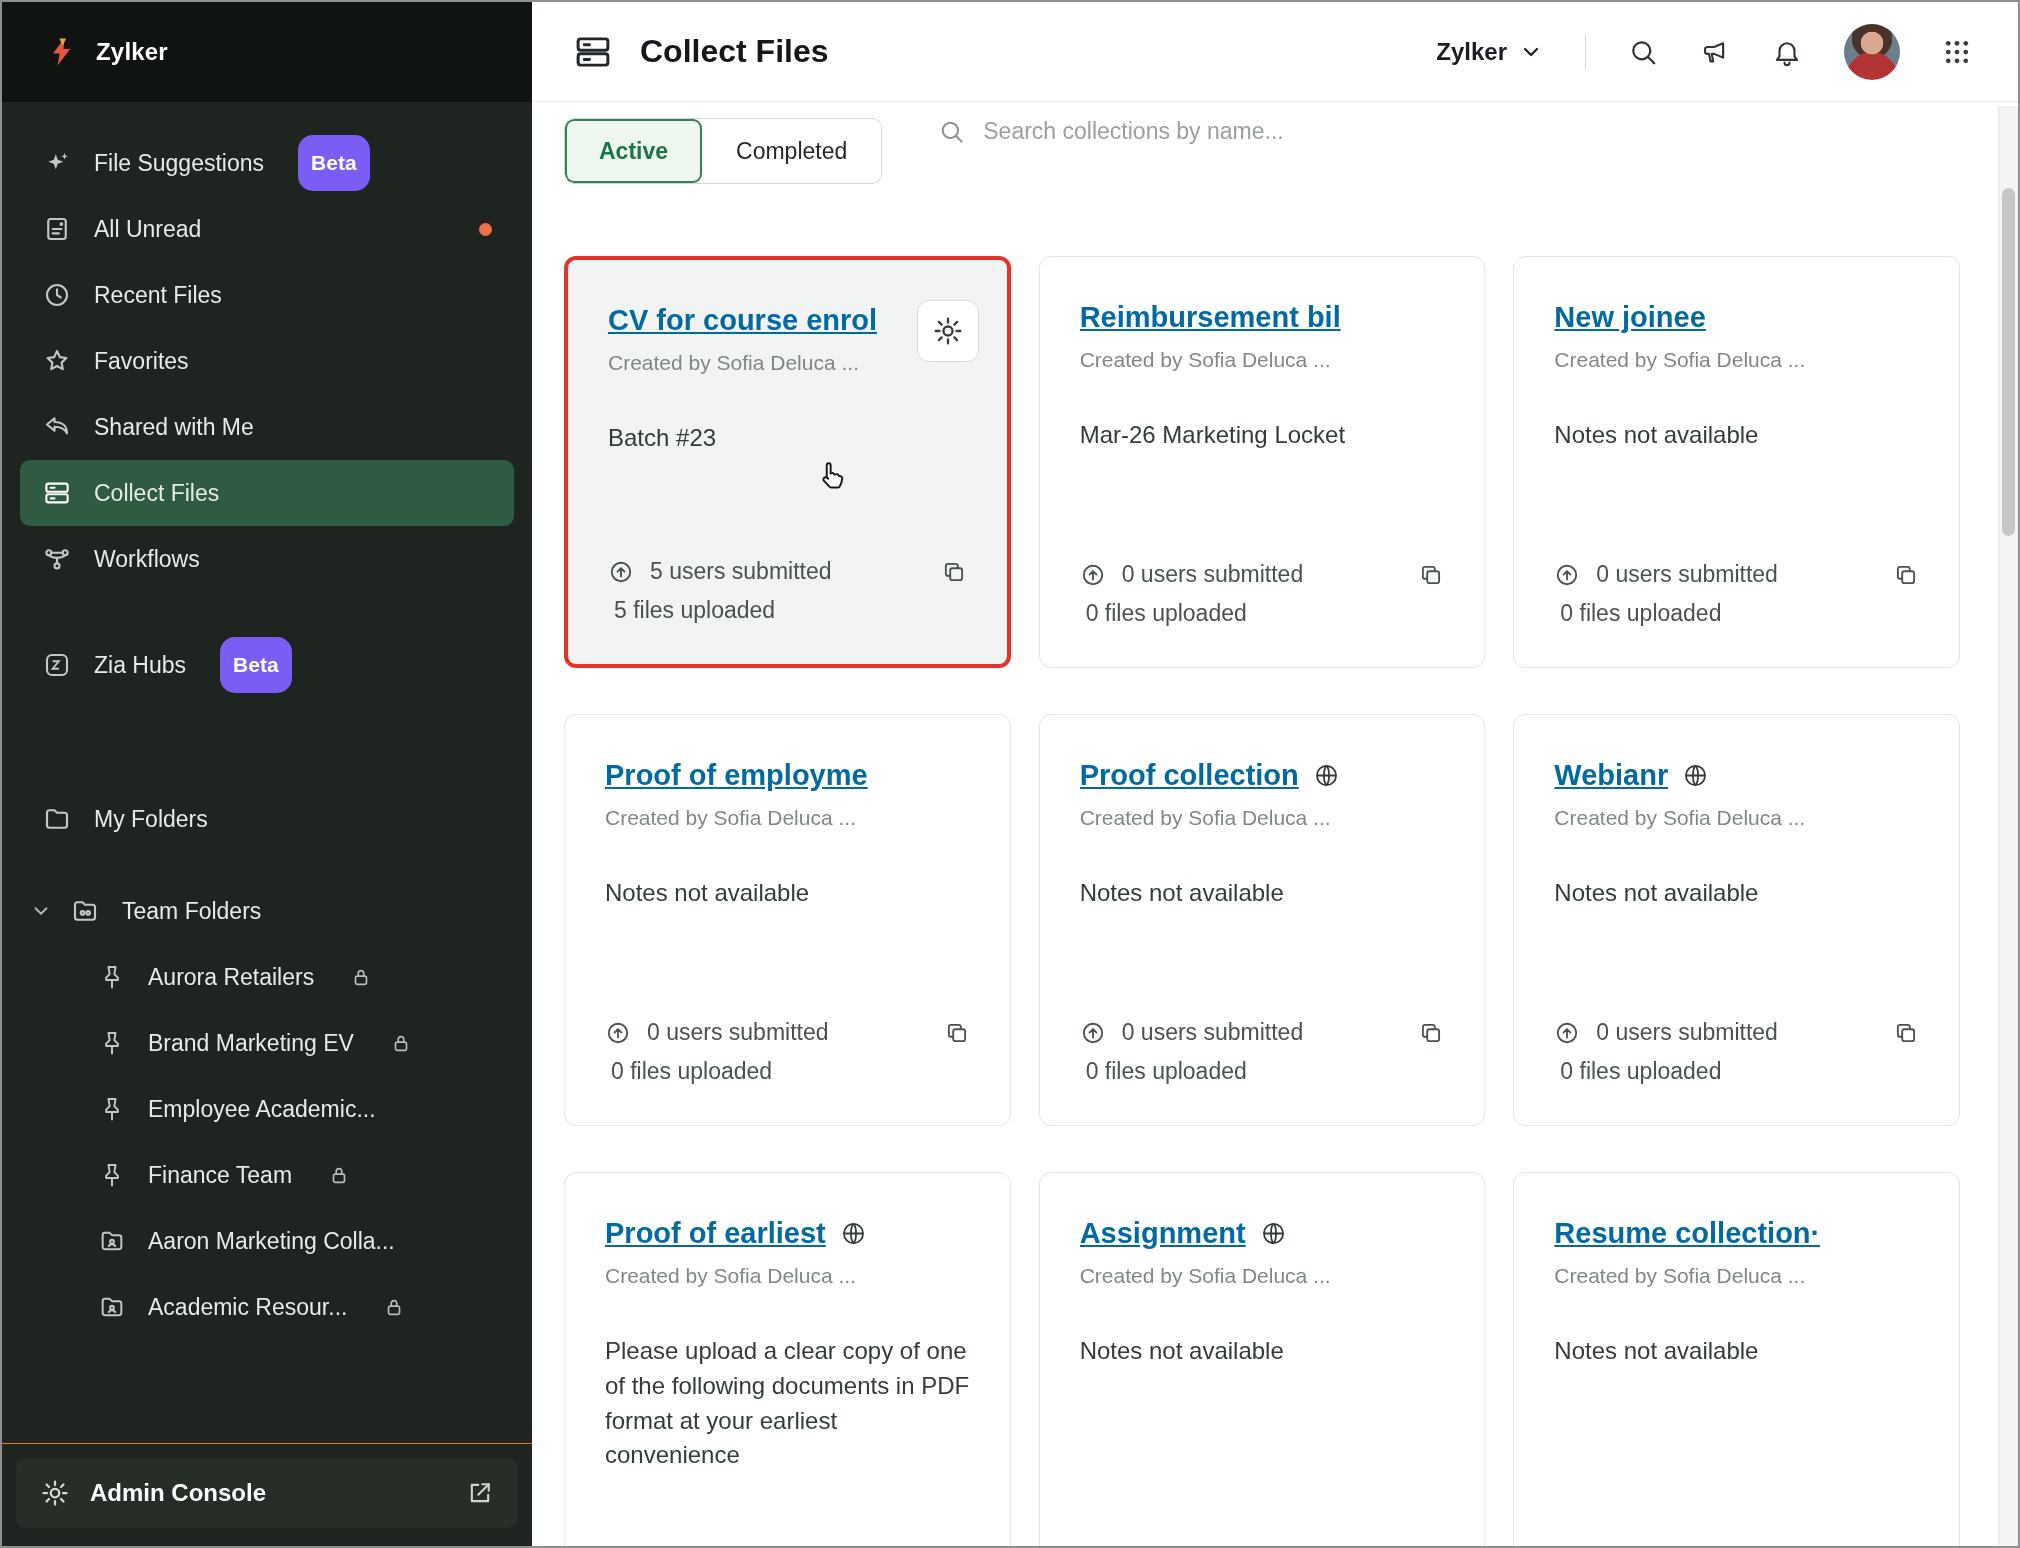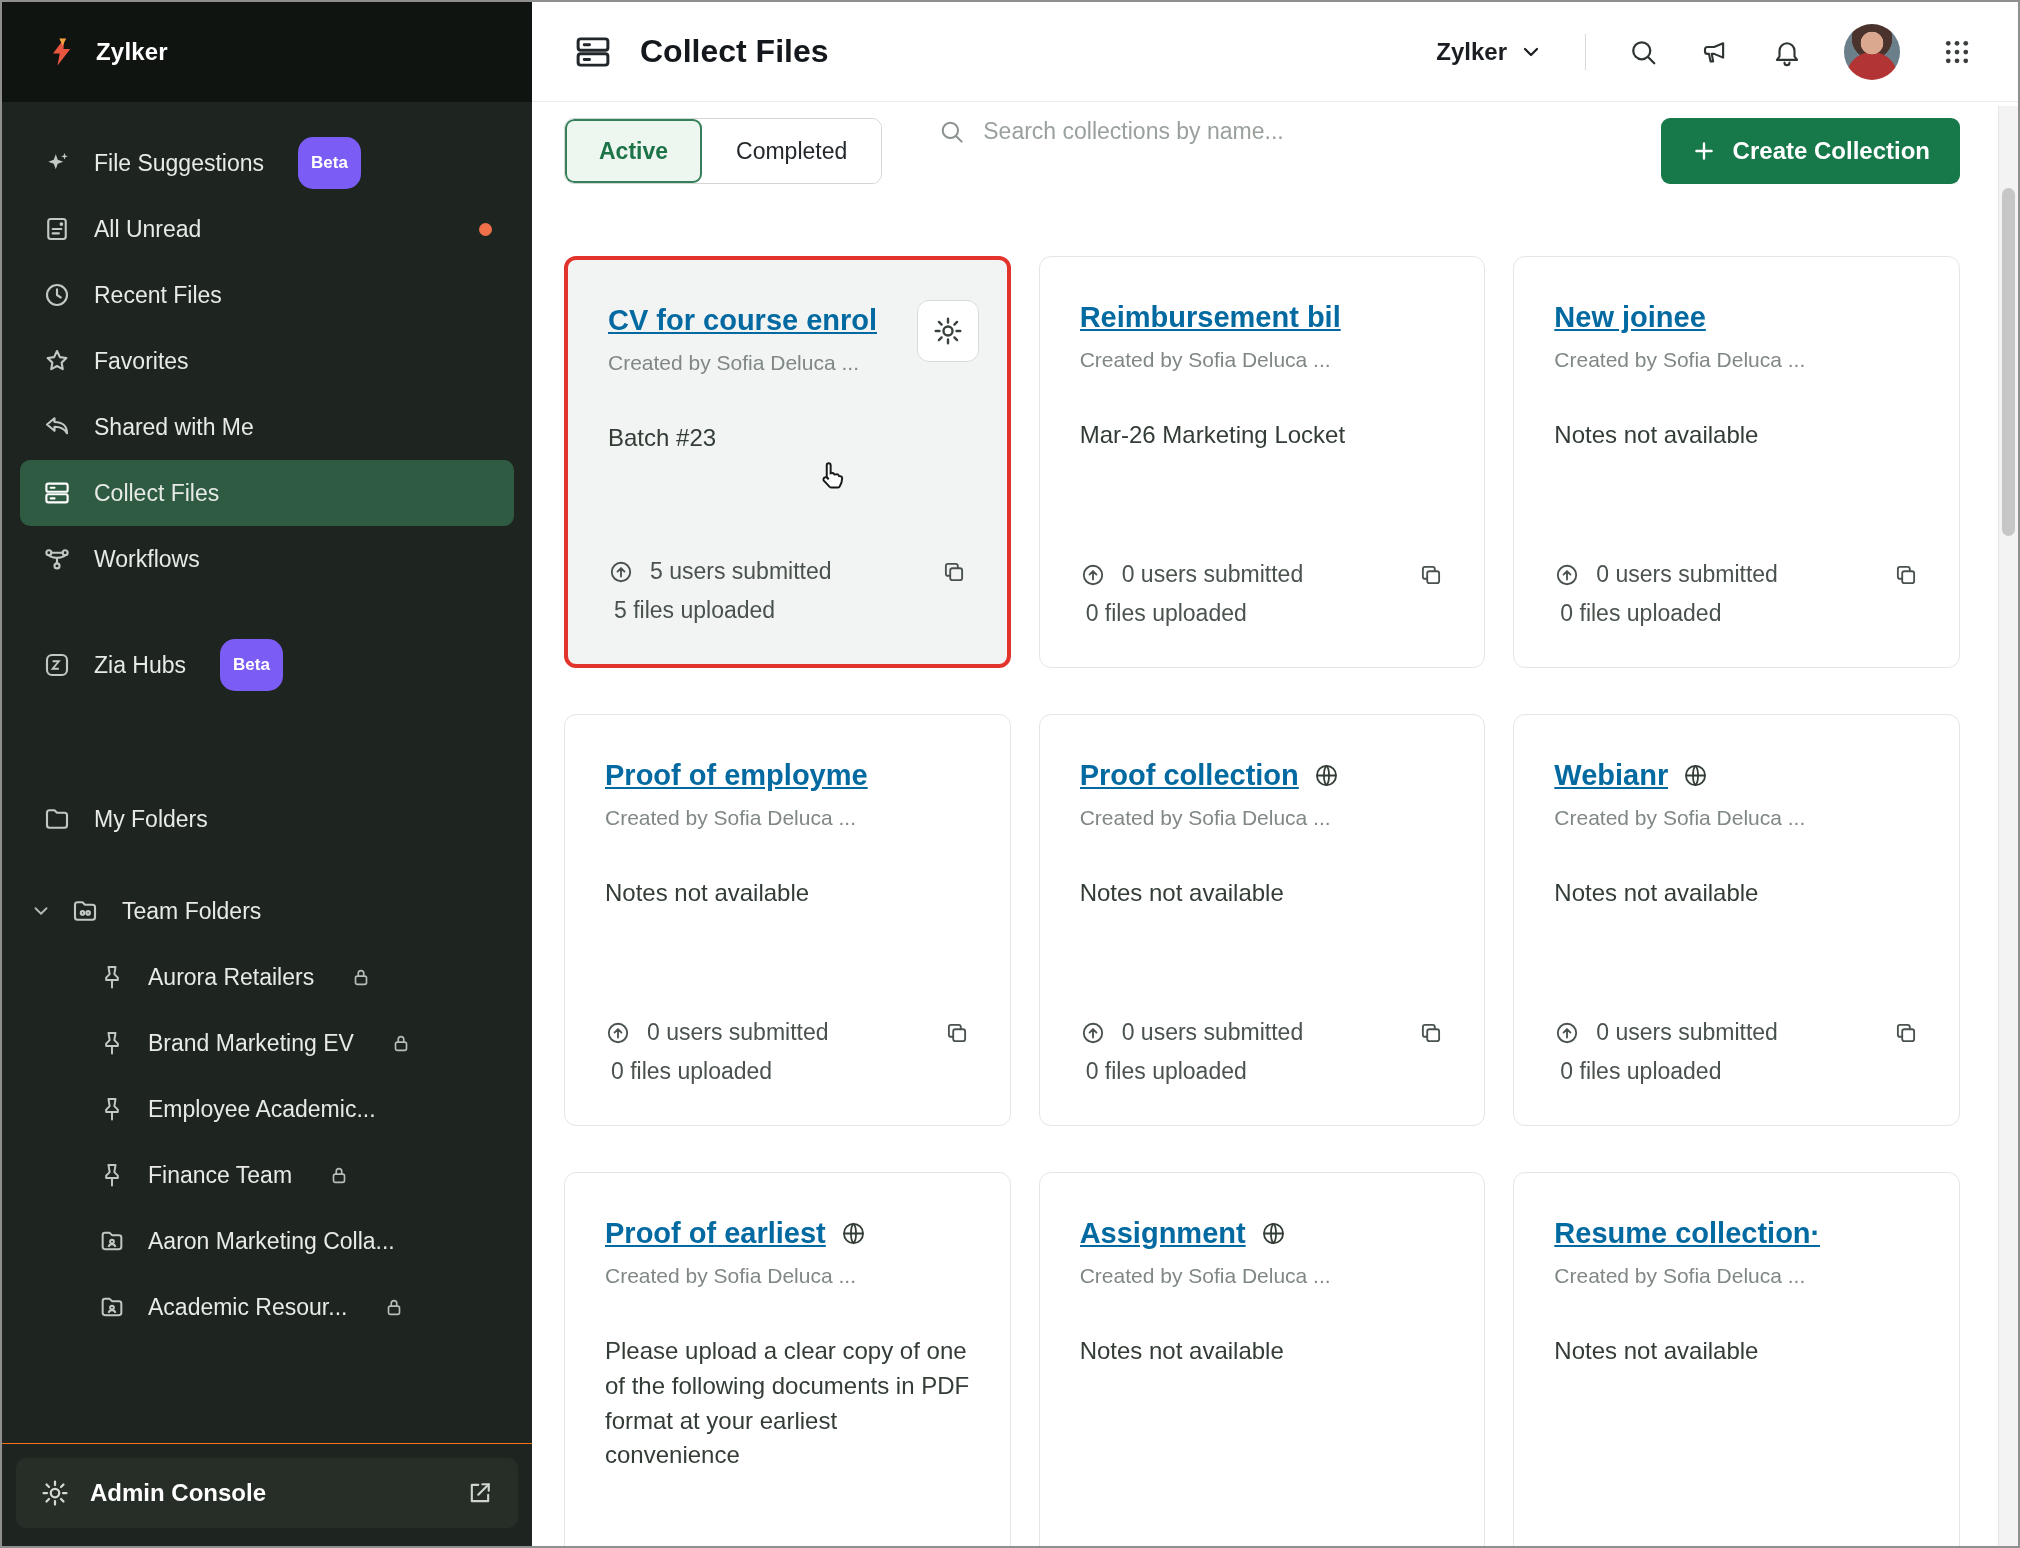--- a/index.html
+++ b/index.html
@@ -10,21 +10,21 @@
   .sidebar { width:530px; flex:none; background:#1e241f; color:#e7eae7; position:relative; overflow:hidden; }
   .brand { height:100px; background:#101411; display:flex; align-items:center; padding-left:42px; gap:16px; }
   .brand-logo { width:36px; height:36px; display:inline-flex; }
   .brand-name { font-size:24px; font-weight:600; color:#ffffff; letter-spacing:.2px; }
   .nav { padding:28px 18px 0 18px; }
   .nav-item { display:flex; align-items:center; height:66px; padding:0 22px; border-radius:10px; font-size:23px; gap:22px; color:#e7eae7; cursor:default; }
   .nav-item.selected { background:#2e5b41; }
   .nicon { width:30px; height:30px; color:#c2c8c2; flex:none; display:inline-flex; }
   .nicon svg, .brand-logo svg, .icon svg { width:100%; height:100%; }
   .nlabel { white-space:nowrap; overflow:hidden; }
-  .badge { background:#7b5cf5; color:#fff; font-size:17px; font-weight:600; padding:16px 13px; border-radius:15px; margin-left:12px; flex:none; }
+  .badge { background:#7b5cf5; color:#fff; font-size:21px; font-weight:600; padding:16px 13px; border-radius:15px; margin-left:12px; flex:none; }
   .unread-dot { width:13px; height:13px; border-radius:50%; background:#f0704a; margin-left:auto; flex:none; }
   .mt-zia { margin-top:40px; }
   .mt-folders { margin-top:88px; }
   .mt-team { margin-top:26px; }
   .twisty { width:22px; height:22px; color:#b4bab4; margin-left:-12px; margin-right:-4px; flex:none; display:inline-flex; }
   .child { padding-left:78px; height:66px; }
   .child .nicon { width:28px; height:28px; }
   .lock { width:22px; height:22px; color:#b7bdb7; margin-left:14px; flex:none; display:inline-flex; }
   .admin { position:absolute; left:0; right:0; bottom:0; padding:14px 14px 18px; border-top:1px solid #f97316; background:#1e241f; }
   .admin-inner { display:flex; align-items:center; gap:20px; background:#272e28; border-radius:10px; padding:20px 24px; }
@@ -367,28 +367,20 @@
         </div>
         <div class="searchbox">
           <span class="icon">
             <svg viewBox="0 0 24 24" fill="none" stroke="currentColor" stroke-width="1.8" stroke-linecap="round">
                 <circle cx="11" cy="11" r="6.8"></circle>
                 <line x1="16.2" y1="16.2" x2="21" y2="21"></line>
               </svg>
           </span>
           <input type="text" placeholder="Search collections by name..." style="">
         </div>
-        <button class="create-btn">
-          <span class="icon">
-            <svg viewBox="0 0 24 24" fill="none" stroke="currentColor" stroke-width="2.2" stroke-linecap="round">
-                <path d="M12 5v14M5 12h14"></path>
-              </svg>
-          </span>
-          <span>Create Collection</span>
-        </button>
       </div>
 
       <div class="grid">
 
         <div class="card highlight">
           <div class="card-title-row">
             <span class="card-title">CV for course enrol</span>
           </div>
           <div class="card-creator">Created by Sofia Deluca ...</div>
           <div class="card-note">Batch #23</div>

